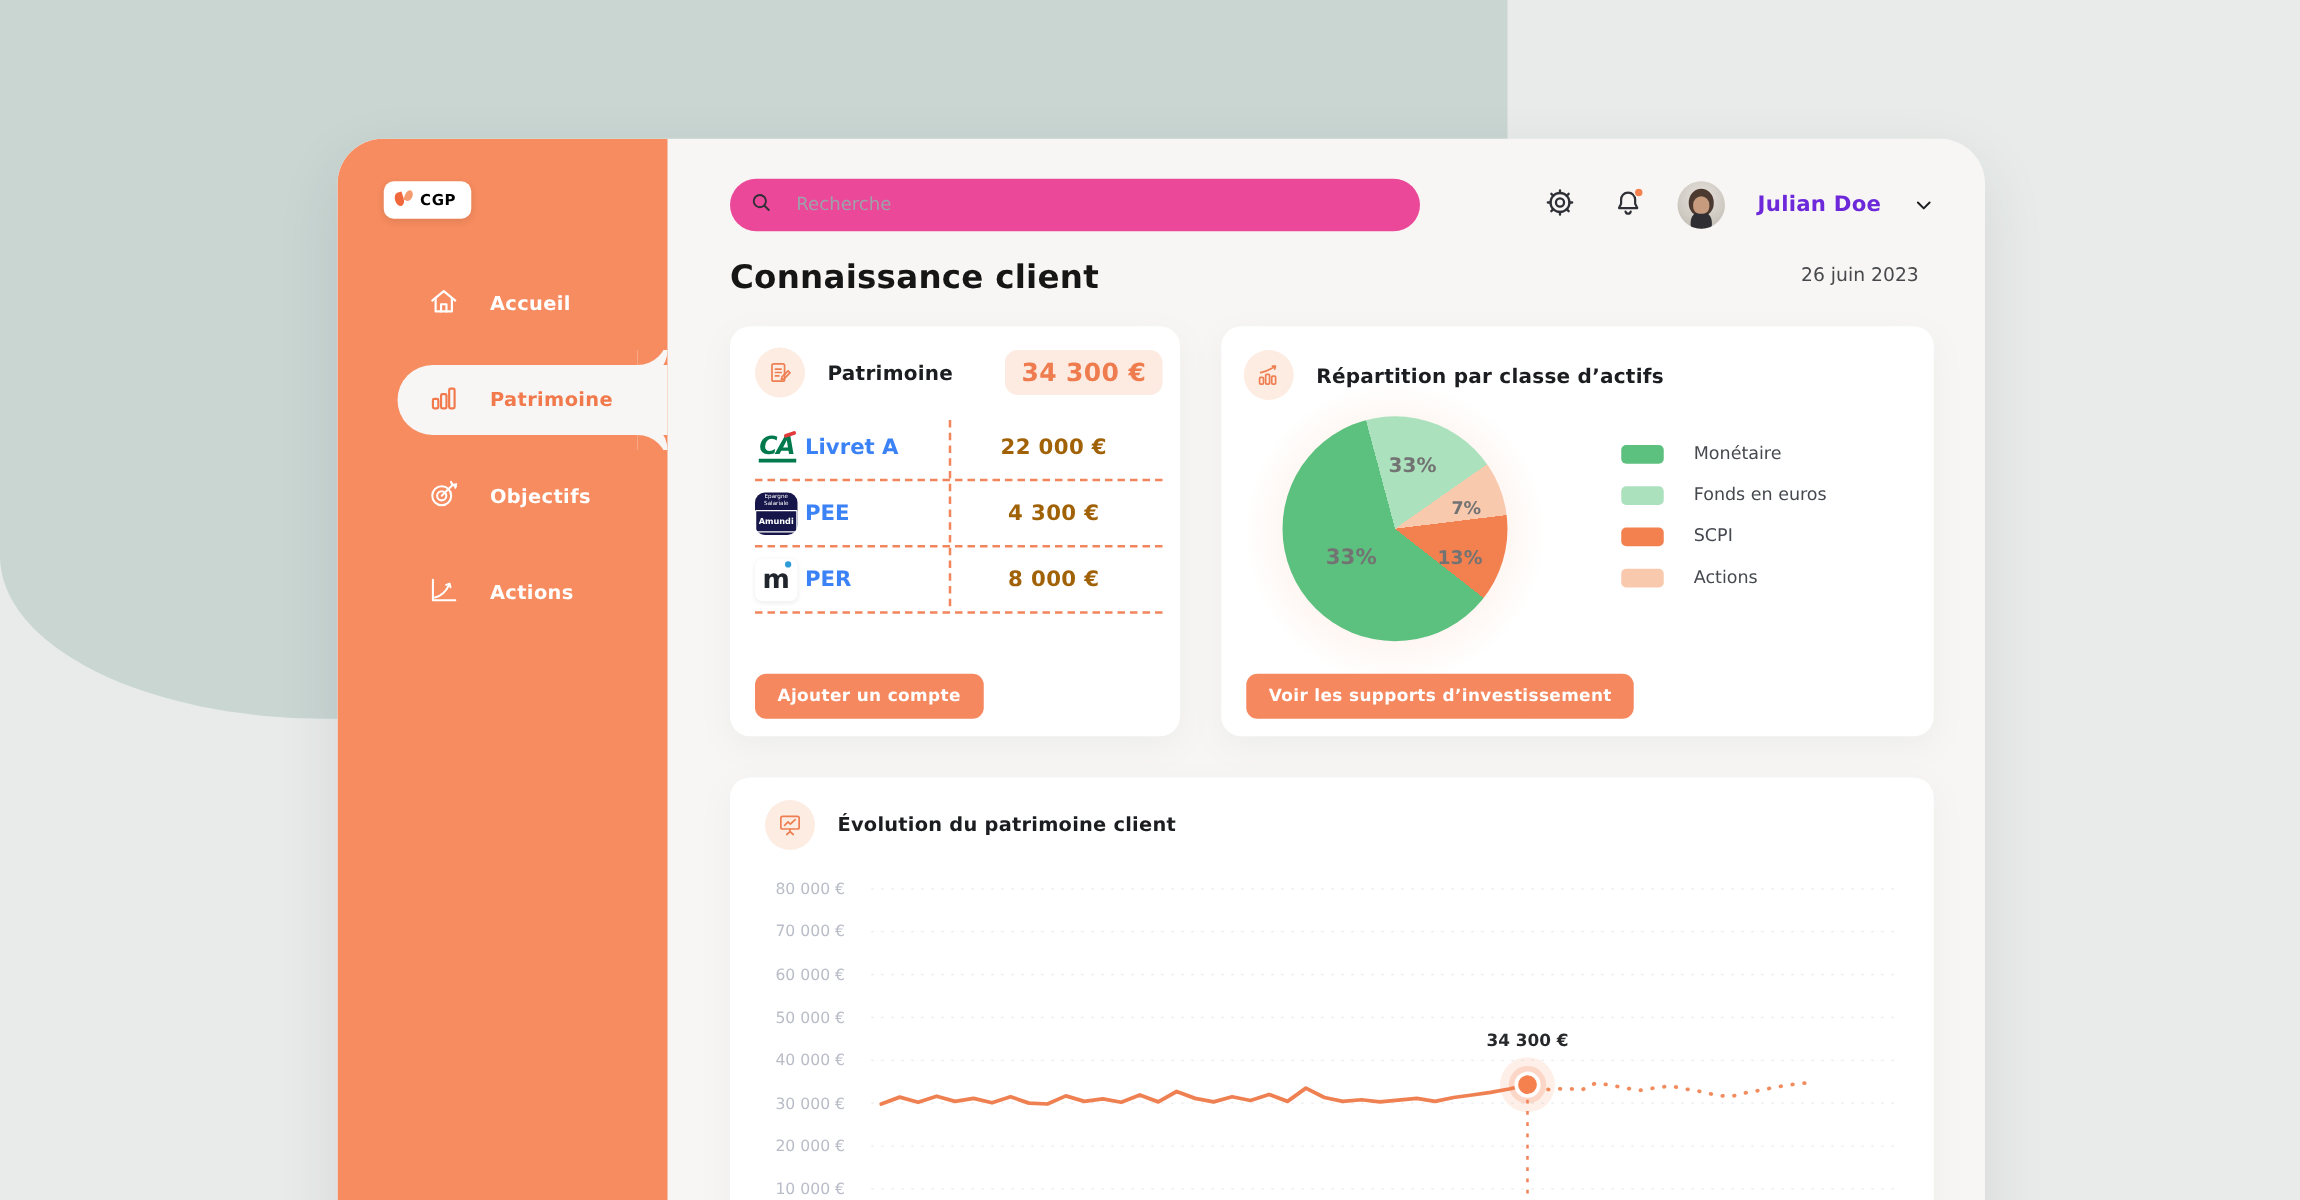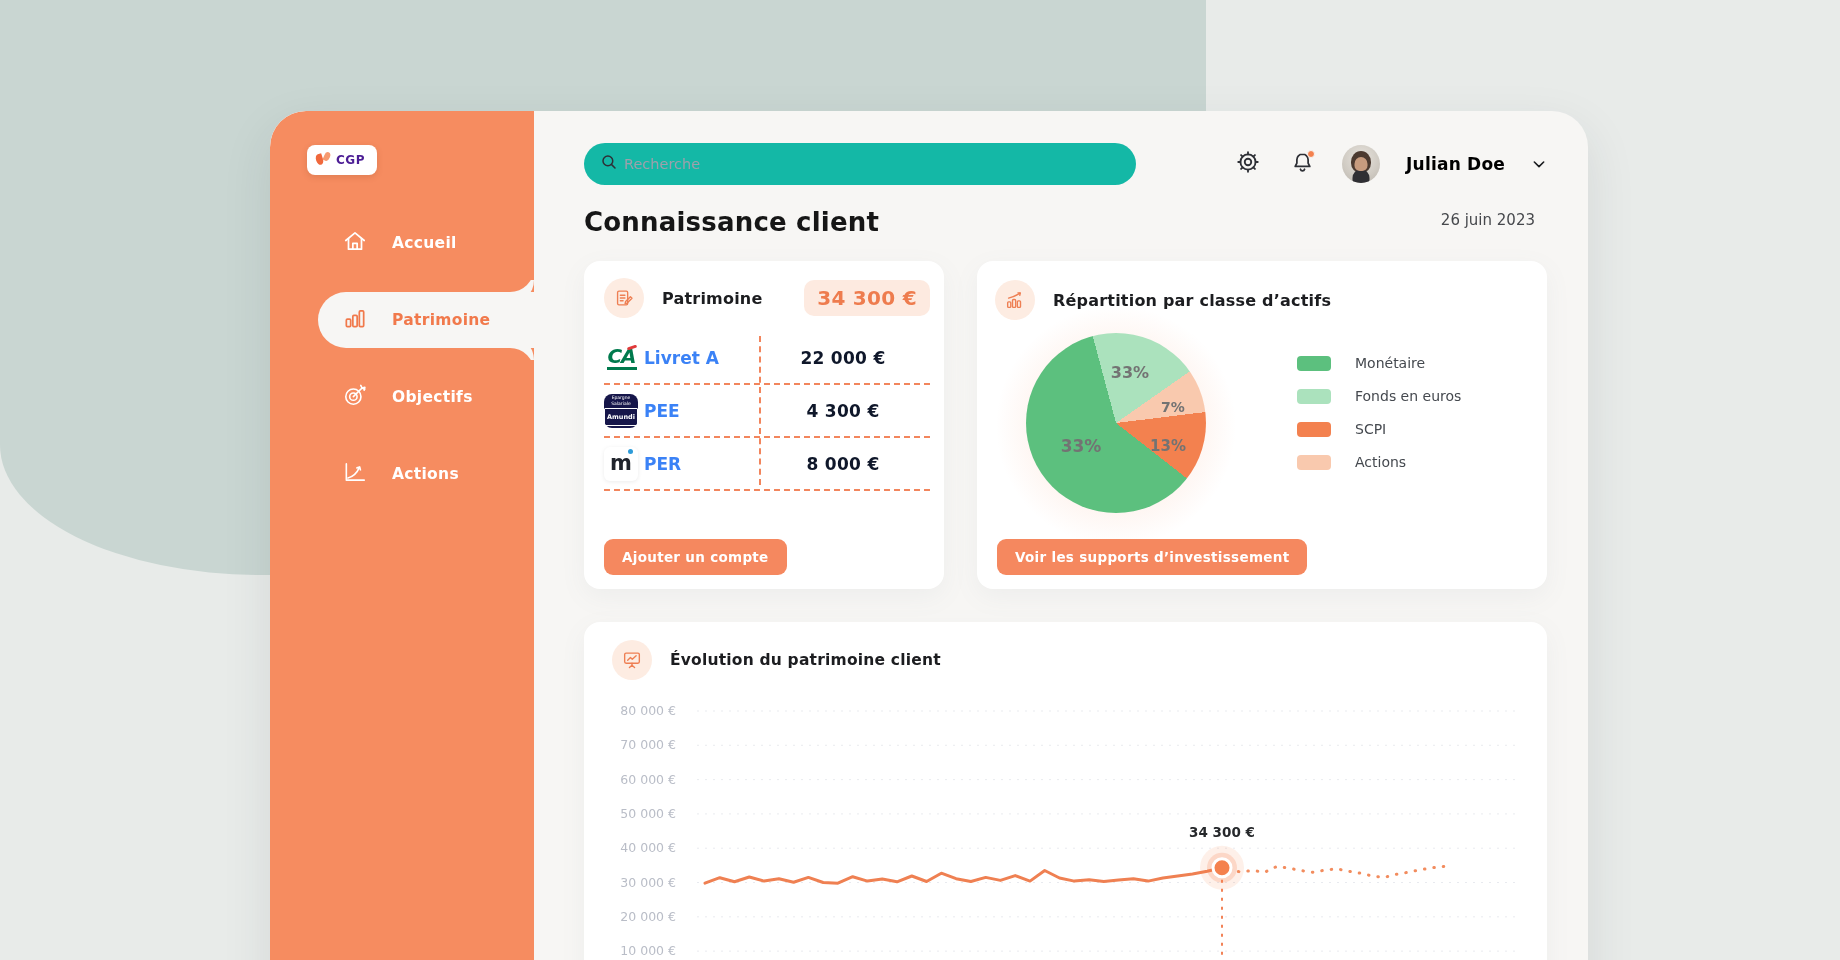--- a/index.html
+++ b/index.html
@@ -18,54 +18,54 @@
   
   .sidebar { position:absolute; left:0; top:0; width:264px; height:100%;
              background:#f68c60; border-top-left-radius:36px; }
   .logo-pill { position:absolute; left:37px; top:34px; height:30px; padding:0 12px 0 9px;
                background:#fff; border-radius:8px; display:flex; align-items:center; gap:6px;
                box-shadow:0 2px 6px rgba(120,60,30,.18); }
   .logo-leaf { position:relative; width:14px; height:16px; }
   .logo-leaf i { position:absolute; display:block; border-radius:50% 50% 50% 0; }
   .logo-leaf i.l1 { width:7px; height:11px; background:#f0683c; left:0; top:2px; transform:rotate(-18deg); border-radius:50% 0 50% 50%; }
   .logo-leaf i.l2 { width:6px; height:9px;  background:#f69a70; right:0; top:0; transform:rotate(22deg); }
-  .logo-text { font-size:12px; font-weight:800; color:#4c1d95; letter-spacing:.5px; }
+  .logo-text { font-size:12px; font-weight:800; color:#000000; letter-spacing:.5px; }
 
   .nav { position:absolute; left:0; top:104px; width:100%;padding-left:32px; }
   .nav-item { position:relative; height:56px; margin:0 0 21px 16px; display:flex; align-items:center;
               gap:24px; padding-left:24px; color:#ffffff; font-size:15.5px; font-weight:700;
               letter-spacing:.3px; cursor:pointer; border-radius:28px 0 0 28px; }
   .nav-item svg { flex:0 0 auto; }
   .nav-item.active { background:#f7f6f4; color:#f1794b; }
   .nav-item.active::before { content:""; position:absolute; right:0; top:-24px; width:24px; height:24px;
               background:transparent; border-bottom-right-radius:24px; box-shadow:0 12px 0 0 #f7f6f4; }
   .nav-item.active::after  { content:""; position:absolute; right:0; bottom:-24px; width:24px; height:24px;
               background:transparent; border-top-right-radius:24px; box-shadow:0 -12px 0 0 #f7f6f4; }
 
   
   .main { position:absolute; left:264px; top:0; width:1054px; height:100%; padding:32px 41px 0 50px; }
 
   .topbar { display:flex; align-items:center; justify-content:space-between; }
-  .search { width:552px; height:42px; background:#14b8a6; border-radius:22px;
-            display:flex; align-items:center; padding:0 16px; gap:6px;justify-content:center; }
+  .search { width:552px; height:42px; background:#ec4899; border-radius:22px;
+            display:flex; align-items:center; padding:0 16px; gap:19px;justify-content:center; }
   .search input { flex:1; border:none; outline:none; background:transparent; font-size:14.5px;
                   color:#33343a; font-family:inherit; }
   .search input::placeholder { color:#9ea0ab; }
   .top-right { display:flex; align-items:center; gap:26px; }
   .icon-btn { position:relative; width:28px; height:28px; display:flex; align-items:center;
               justify-content:center; cursor:pointer; color:#2e3036; }
   .bell-dot { position:absolute; top:0px; right:1px; width:8px; height:8px; border-radius:50%;
               background:#f4814e; border:1.5px solid #f7f6f4; }
   .avatar { width:38px; height:38px; border-radius:50%; overflow:hidden; position:relative;
             background:radial-gradient(circle at 50% 35%, #e8e4de 0%, #cfcac2 60%, #b9b4ac 100%); cursor:pointer; }
   .avatar::before { content:""; position:absolute; left:50%; top:6px; transform:translateX(-50%);
             width:20px; height:22px; border-radius:50% 50% 46% 46%; background:#4c3a30; }
   .avatar::after { content:""; position:absolute; left:50%; top:12px; transform:translateX(-50%);
             width:13px; height:14px; border-radius:50% 50% 40% 40%; background:#c79b7e; box-shadow:0 14px 0 2px #2f2f33; }
-  .user-name { font-size:17px; font-weight:800; color:#000000; letter-spacing:.2px; cursor:pointer; }
+  .user-name { font-size:17px; font-weight:800; color:#6d28d9; letter-spacing:.2px; cursor:pointer; }
   .chev { cursor:pointer; display:flex; }
 
   .title-row { margin-top:22px; display:flex; justify-content:space-between; align-items:flex-start; }
   .page-title { font-size:26px; font-weight:800; color:#161616; letter-spacing:.2px; }
   .date { font-size:15px; color:#46484c; margin-top:4px; margin-right:12px; }
 
   
   .cards-row { margin-top:24px; display:flex; gap:33px; }
   .card { background:#ffffff; border-radius:16px; box-shadow:0 8px 26px rgba(120,125,140,.07); position:relative; }
   .card-head { display:flex; align-items:center; gap:18px; }
@@ -76,21 +76,21 @@
   
   .card-patrimoine { width:360px; height:328px; padding:17px 14px 0 20px; }
   .total-pill { margin-left:auto; background:#fdeae0; border-radius:10px; padding:6px 13px;
                 font-size:20px; font-weight:800; color:#ee7c4e; letter-spacing:.3px; }
   .acc-rows { position:relative; margin-top:14px; }
   .acc-rows::before { content:""; position:absolute; left:155px; top:4px; bottom:6px;
                 border-left:2px dashed #f2855c; }
   .acc-row { display:flex; align-items:center; height:53px; border-bottom:2px dashed #f2855c; }
   .acc-logo { width:40px; display:flex; justify-content:flex-start; }
   .acc-name { width:112px; font-size:17px; font-weight:700; color:#3b82f6; }
-  .acc-value { flex:1; text-align:center; font-size:17px; font-weight:800; color:#0f172a; letter-spacing:.3px; }
+  .acc-value { flex:1; text-align:center; font-size:17px; font-weight:800; color:#a16207; letter-spacing:.3px; }
 
   .logo-ca { width:36px; height:28px; background:#fff; display:flex; align-items:center; justify-content:center;
              position:relative; }
   .logo-ca b { font-size:20px; font-weight:900; font-style:italic; color:#007a4d; letter-spacing:-1px;
              border-bottom:3px solid #007a4d; line-height:1.1; padding:0 1px 0 0; }
   .logo-ca i { position:absolute; top:2px; right:3px; width:10px; height:3px; background:#e03a3a;
              transform:rotate(-18deg); border-radius:2px; }
   .logo-amundi { width:34px; height:34px; border-radius:8px; background:#16164a; color:#fff;
              display:flex; flex-direction:column; align-items:center; justify-content:center; gap:2px; }
   .logo-amundi .micro { font-size:4.5px; line-height:1.2; text-align:center; }

